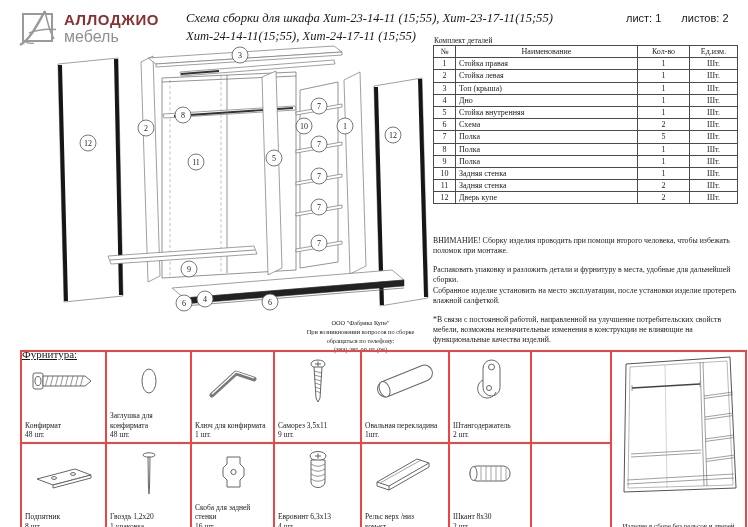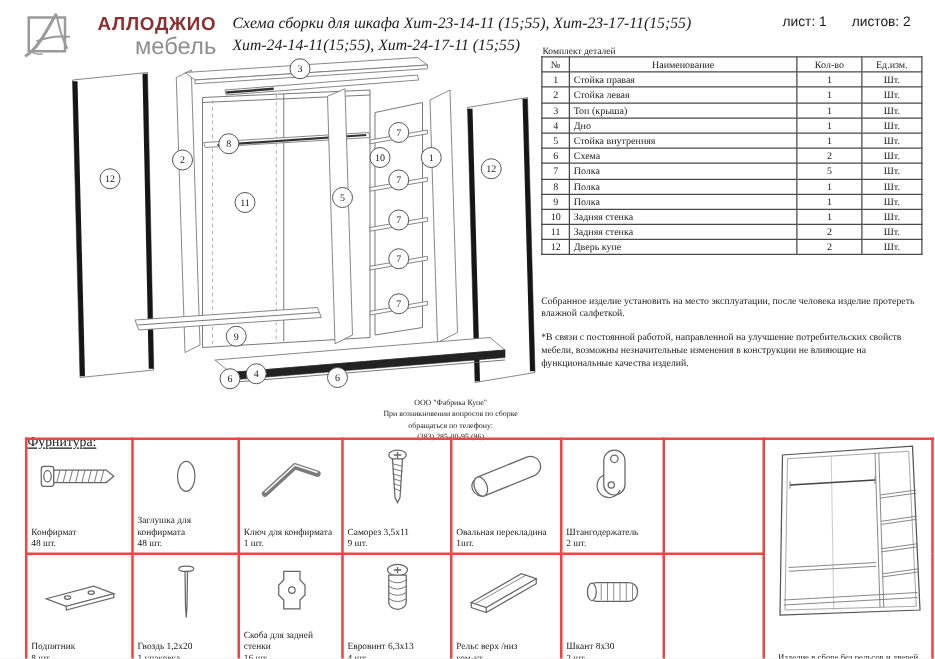--- a/index.html
+++ b/index.html
@@ -2,24 +2,24 @@
 <html><head>
 <meta charset="utf-8">
 <style>
   html,body{margin:0;padding:0;background:#e8e8e8;}
   #page{position:relative;width:748px;height:527px;background:#fff;overflow:hidden;
         font-family:"Liberation Serif",serif;color:#1a1a1a;}
   .abs{position:absolute;}
 
   
   .logo{left:18px;top:8px;display:flex;gap:6px;align-items:flex-start;}
-  .brand{display:flex;flex-direction:column;align-items:flex-end;margin-top:4px;}
+  .brand{display:flex;flex-direction:column;align-items:flex-start;margin-top:4px;}
   .brand-name{font-family:"Liberation Sans",sans-serif;font-weight:700;color:#8b3030;
               font-size:15px;letter-spacing:.6px;line-height:1.05;}
-  .brand-sub{font-family:"Liberation Sans",sans-serif;color:#8f8f8f;font-size:19px;line-height:1.1;margin-left:44px;}
+  .brand-sub{font-family:"Liberation Sans",sans-serif;color:#8f8f8f;font-size:16px;line-height:1.1;}
   .title{left:186px;top:10px;width:384px;font-size:12.6px;line-height:1.4;font-style:italic;}
   .sheetinfo{left:626px;top:12px;font-family:"Liberation Sans",sans-serif;font-size:11px;display:flex;gap:20px;}
 
   
   .parts-cap{left:434px;top:36px;font-size:7.6px;}
   table.parts{position:absolute;left:433px;top:45px;border-collapse:collapse;font-size:8px;table-layout:fixed;}
   table.parts td,table.parts th{border:1px solid #4a4a4a;padding:0 3px;height:11.2px;font-weight:normal;
        white-space:nowrap;overflow:hidden;}
   table.parts .c{text-align:center;}
 
@@ -301,22 +301,24 @@
     <tr>
           <td class="c">12</td>
           <td>Дверь купе</td>
           <td class="c">2</td>
           <td class="c">Шт.</td>
         </tr>
   </tbody>
     </table>
 
   <div class="abs notes">
+    <div class="blk">ВНИМАНИЕ! Сборку изделия проводить при помощи второго человека, чтобы избежать поломок при монтаже.</div>
     <div class="blk">
-      <div>Собранное изделие установить на место эксплуатации, после человека изделие протереть влажной салфеткой.</div>
+      <div>Распаковать упаковку и разложить детали и фурнитуру в места, удобные для дальнейшей сборки.</div>
+      <div>Собранное изделие установить на место эксплуатации, после установки изделие протереть влажной салфеткой.</div>
     </div>
     <div class="blk">*В связи с постоянной работой, направленной на улучшение потребительских свойств мебели, возможны незначительные изменения в конструкции не влияющие на функциональные качества изделий.</div>
   </div>
 
   <div class="abs factory">
     <div>ООО "Фабрика Купе"</div>
     <div>При возникновении вопросов по сборке</div>
     <div>обращаться по телефону:</div>
     <div>(383) 285-00-95 (96)</div>
   </div>

